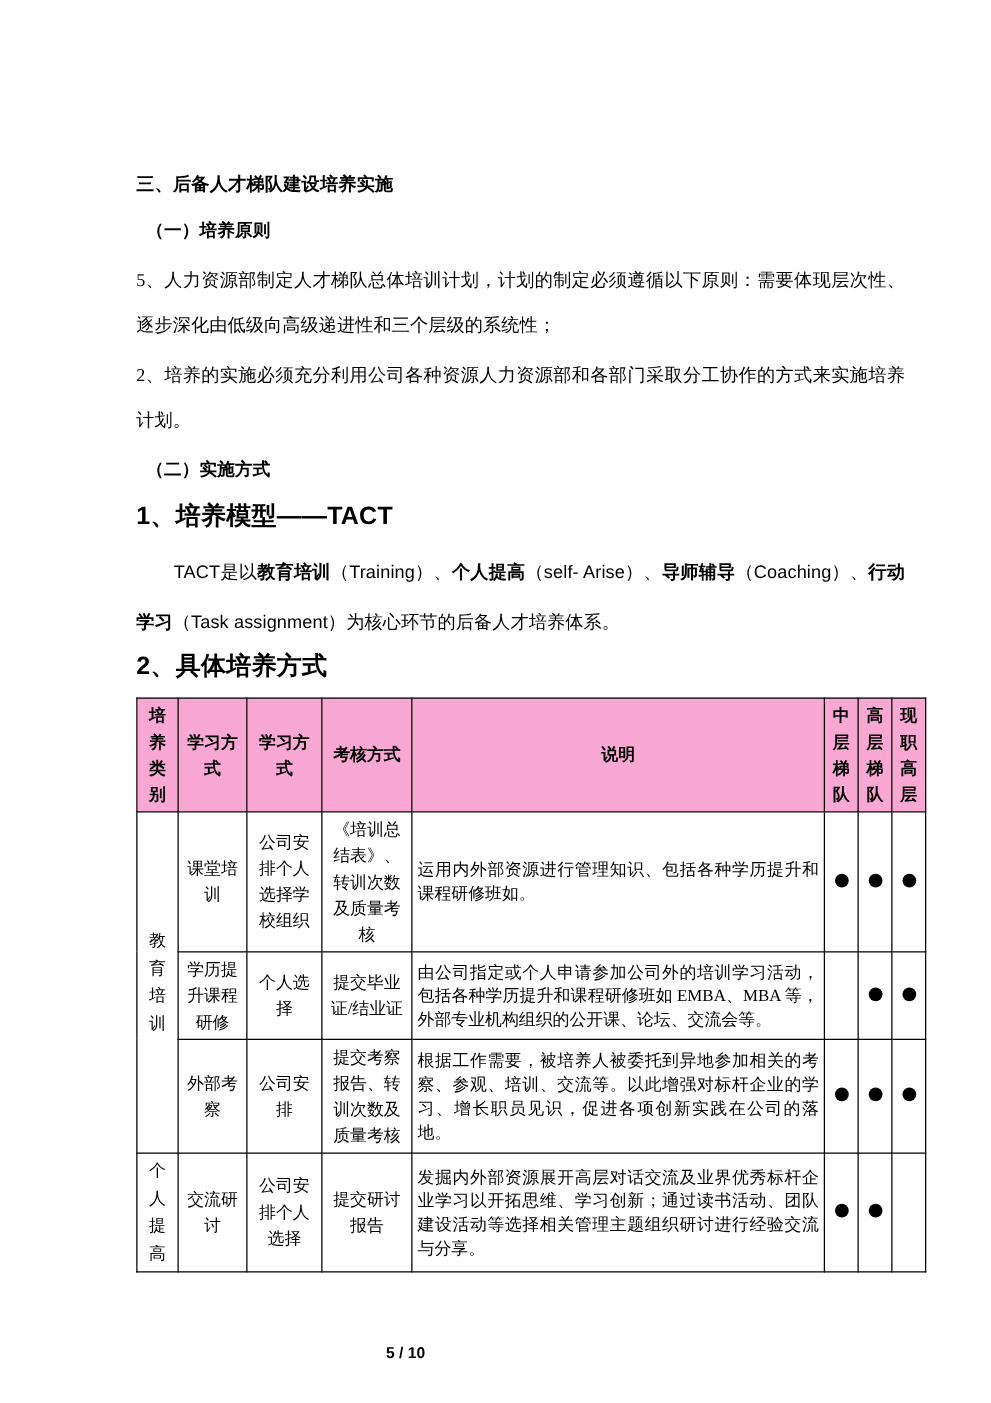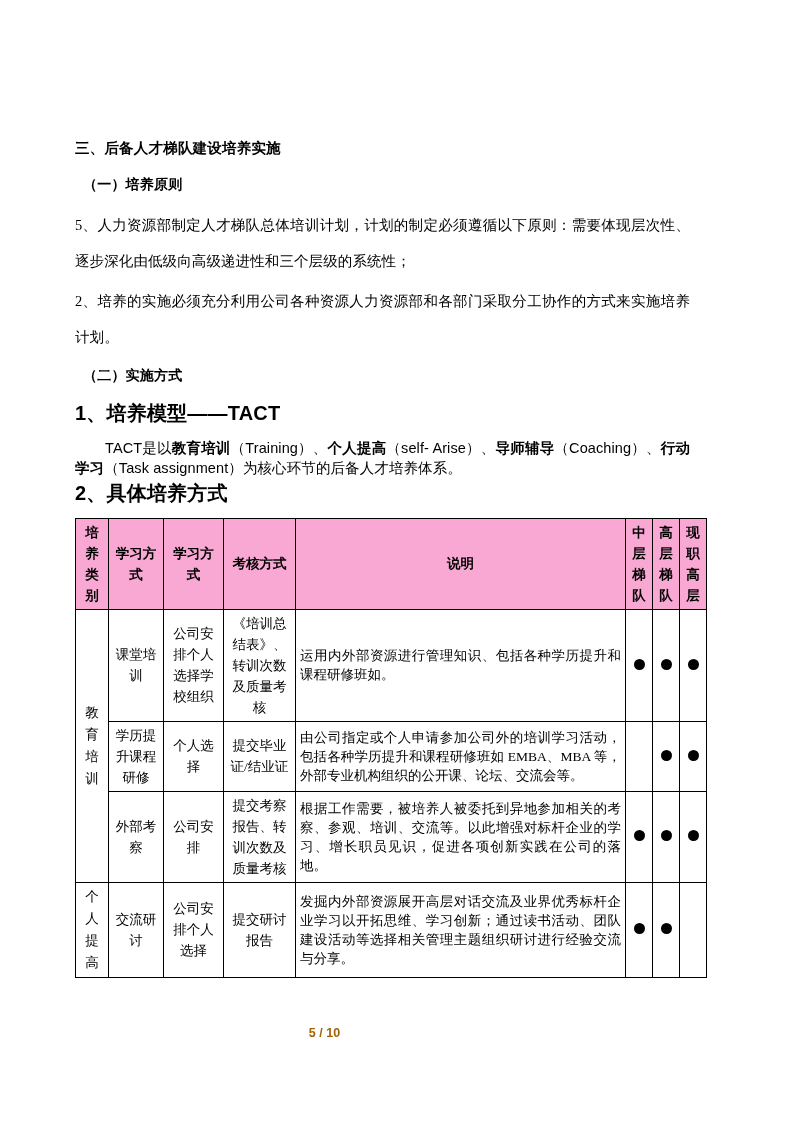--- a/index.html
+++ b/index.html
@@ -15,21 +15,21 @@
     position: relative;
     width: 793px;
     height: 1122px;
     margin: 0 auto;
     background: #ffffff;
     overflow: hidden;
     box-sizing: border-box;
   }
   .content {
     position: absolute;
-    left: 75px;
+    left: 109px;
     top: 138px;
     width: 615px;
   }
 
   
   .h-section {
     font-family: "Liberation Sans", "DejaVu Sans", sans-serif;
     font-weight: bold;
     font-size: 14.5px;
     line-height: 1.5;
@@ -48,21 +48,21 @@
   .h-num {
     font-family: "Liberation Sans", "DejaVu Sans", sans-serif;
     font-weight: bold;
     font-size: 20px;
     line-height: 1.5;
     margin: 0 0 10px 0;
     letter-spacing: 0.2px;
   }
   .para {
     font-size: 14.5px;
-    line-height: 20px;
+    line-height: 40px;
     margin: 0;
     text-align: justify;
     letter-spacing: 0.1px;
   }
   .para-tight {
     font-size: 14.5px;
     line-height: 36px;
     margin: 0 0 4px 0;
     text-align: justify;
     letter-spacing: 0.1px;
@@ -145,27 +145,27 @@
     width: 11px;
     height: 11px;
     border-radius: 50%;
     background: #000000;
   }
 
   
   .footer {
     position: absolute;
     left: 0;
-    top: 1026px;
+    top: 1075px;
     width: 649px;
     text-align: center;
     font-family: "Liberation Sans", "DejaVu Sans", sans-serif;
     font-weight: bold;
     font-size: 12.5px;
-    color: #a16207;
+    color: #000000;
   }
 </style>
 </head>
 <body>
 
 <div class="page">
 
   <div class="content">
 
     <h2 class="h-section">三、后备人才梯队建设培养实施</h2>

